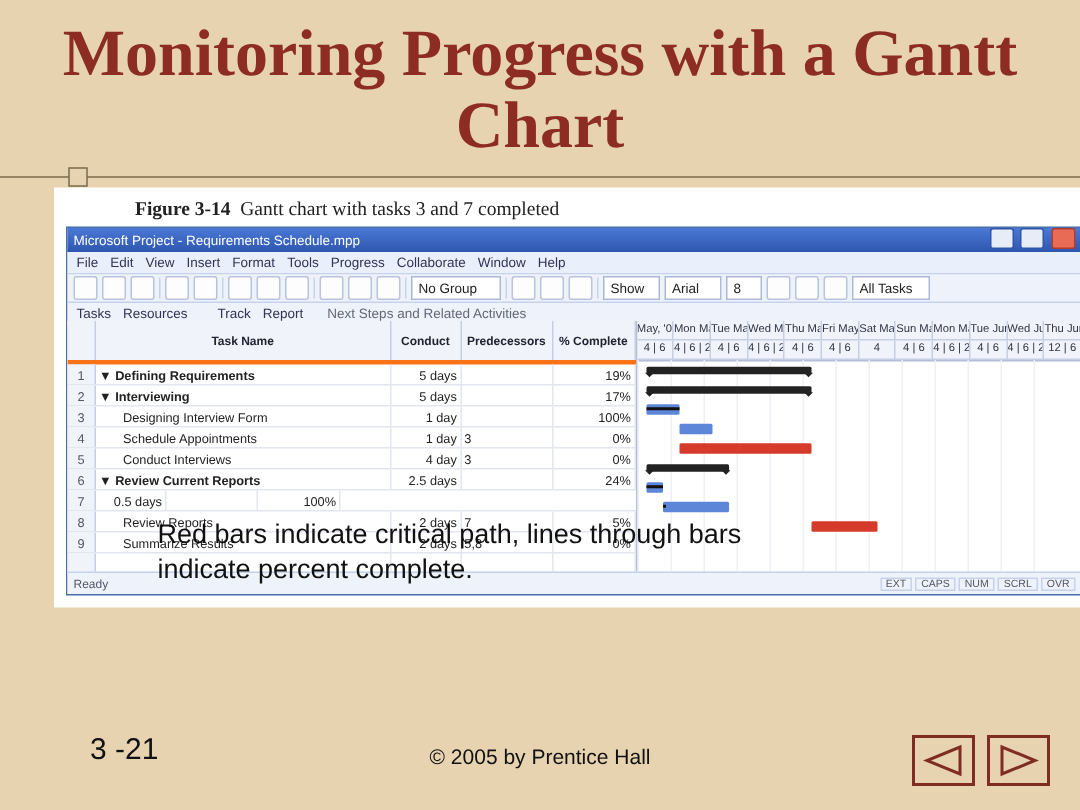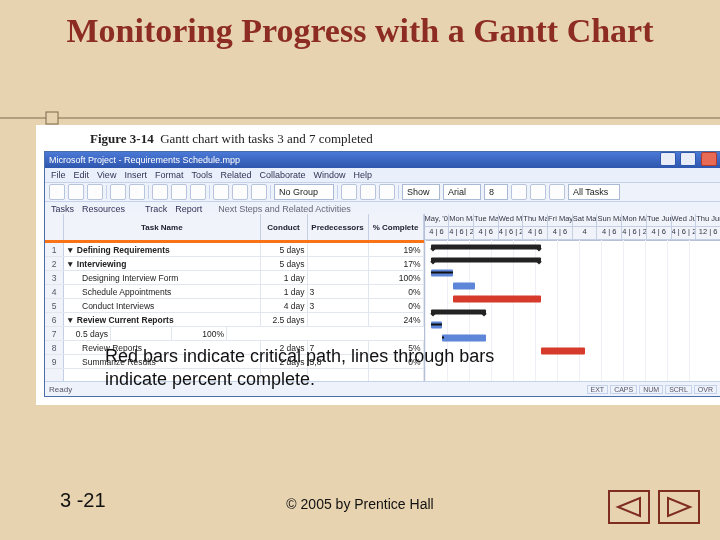--- a/index.html
+++ b/index.html
@@ -6,21 +6,21 @@
   body{
     width:720px;height:540px;
     background:#e7d3b0;
     font-family:Arial,Helvetica,sans-serif;
     position:relative;
     overflow:hidden;
   }
   .slide{position:absolute;inset:0;}
   .title{
     font-family:"Times New Roman",serif;
-    font-size:34px;
+    font-size:44px;
     color:#8d2c23;
     text-align:center;
     line-height:1.1;
     margin:12px 40px 0 40px;
   }
   .deco-line{
     position:absolute;left:0;top:108px;width:720px;height:20px;
   }
   .deco-line svg{display:block}
   .figure{
@@ -158,21 +158,21 @@
           <span></span>
         </span>
       </div>
       <div class="mp-menu" id="mp-menu">
           <span>File</span>
           <span>Edit</span>
           <span>View</span>
           <span>Insert</span>
           <span>Format</span>
           <span>Tools</span>
-          <span>Related</span>
+          <span>Progress</span>
           <span>Collaborate</span>
           <span>Window</span>
           <span>Help</span>
         </div>
       <div class="mp-tool">
         <i></i>
         <i></i>
         <i></i>
         <span class="sep"></span>
         <i></i>

